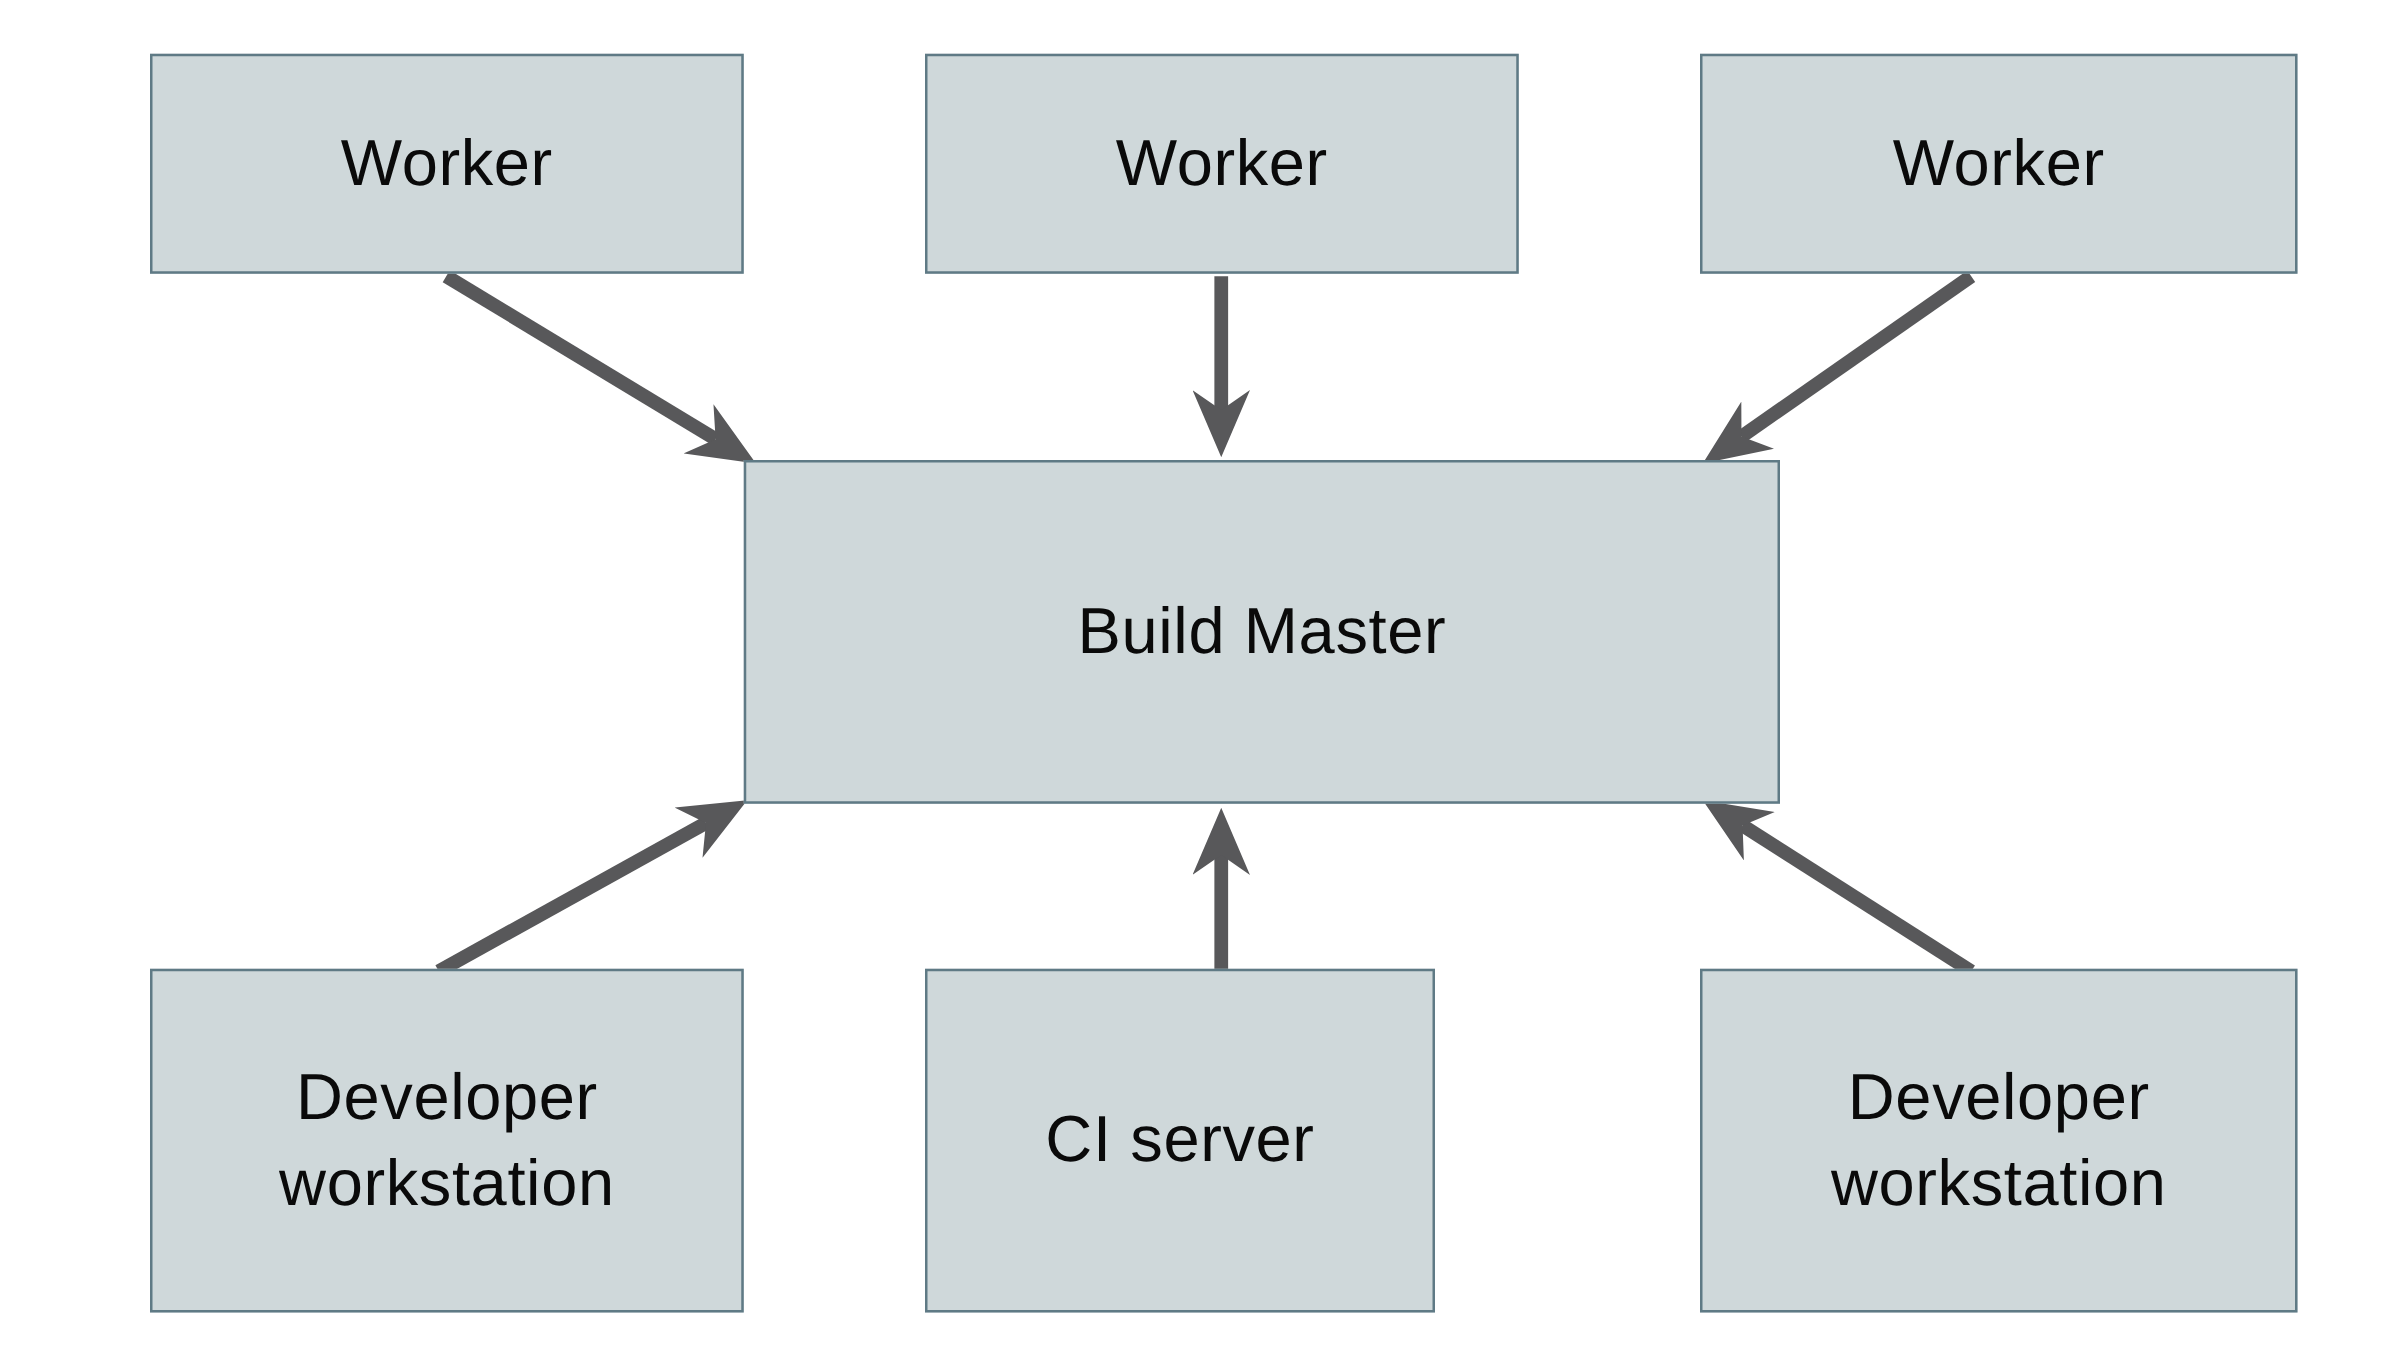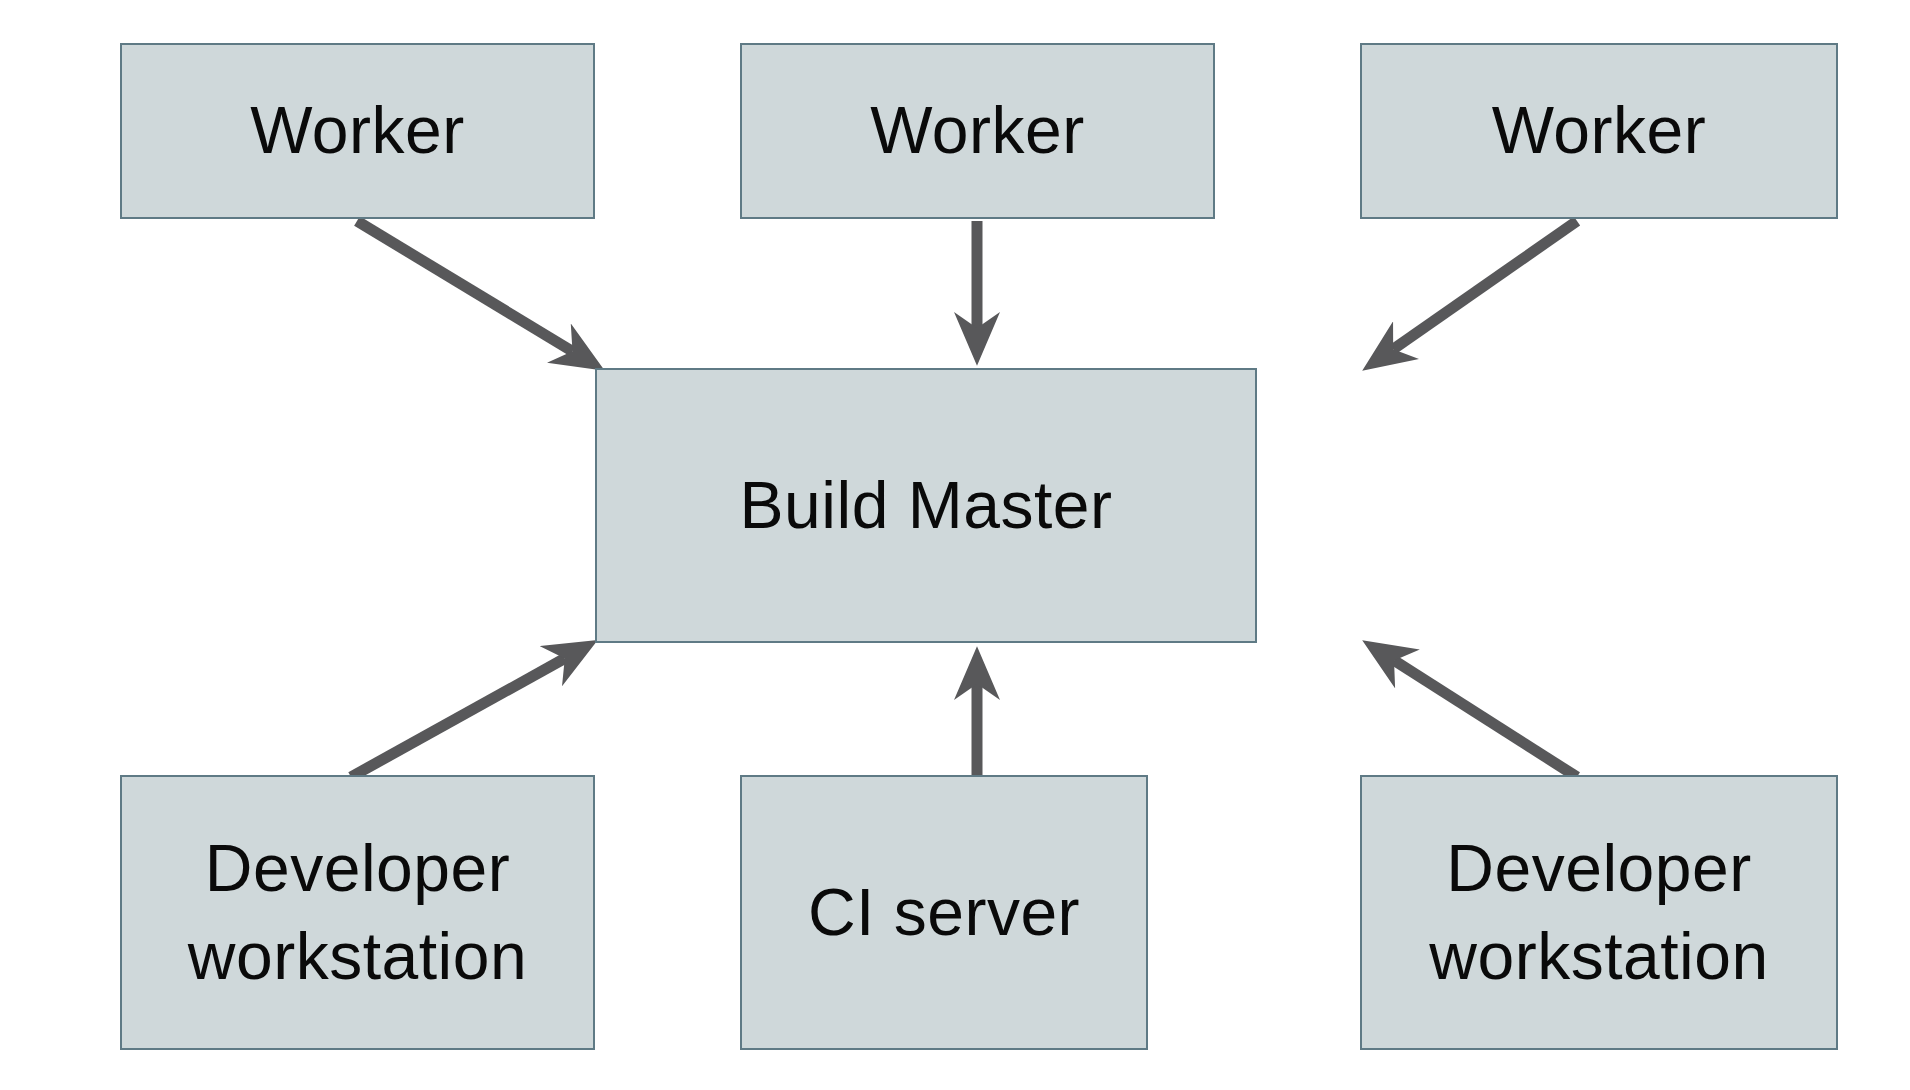--- a/index.html
+++ b/index.html
@@ -42,21 +42,21 @@
   .node {
     position: absolute;
     box-sizing: border-box;
     background: var(--node-fill);
     border: 2px solid var(--node-border);
     display: flex;
     align-items: center;
     justify-content: center;
     text-align: center;
     color: var(--text-color);
-    font-size: 66px;
+    font-size: 52px;
     line-height: 1.32;
     letter-spacing: 0.5px;
   }
   .node span {
     display: block;
     padding: 0 14px;
   }
 </style>
 </head>
 <body>
@@ -78,21 +78,21 @@
   <div>
       <div class="node" style="left: 120px; top: 43px; width: 475px; height: 176px;">
         <span>Worker</span>
       </div>
       <div class="node" style="left: 740px; top: 43px; width: 475px; height: 176px;">
         <span>Worker</span>
       </div>
       <div class="node" style="left: 1360px; top: 43px; width: 478px; height: 176px;">
         <span>Worker</span>
       </div>
-      <div class="node" style="left: 595px; top: 368px; width: 662px; height: 275px;">
+      <div class="node" style="left: 595px; top: 368px; width: 829px; height: 275px;">
         <span>Build Master</span>
       </div>
       <div class="node" style="left: 120px; top: 775px; width: 475px; height: 275px;">
         <span>Developer workstation</span>
       </div>
       <div class="node" style="left: 740px; top: 775px; width: 408px; height: 275px;">
         <span>CI server</span>
       </div>
       <div class="node" style="left: 1360px; top: 775px; width: 478px; height: 275px;">
         <span>Developer workstation</span>

